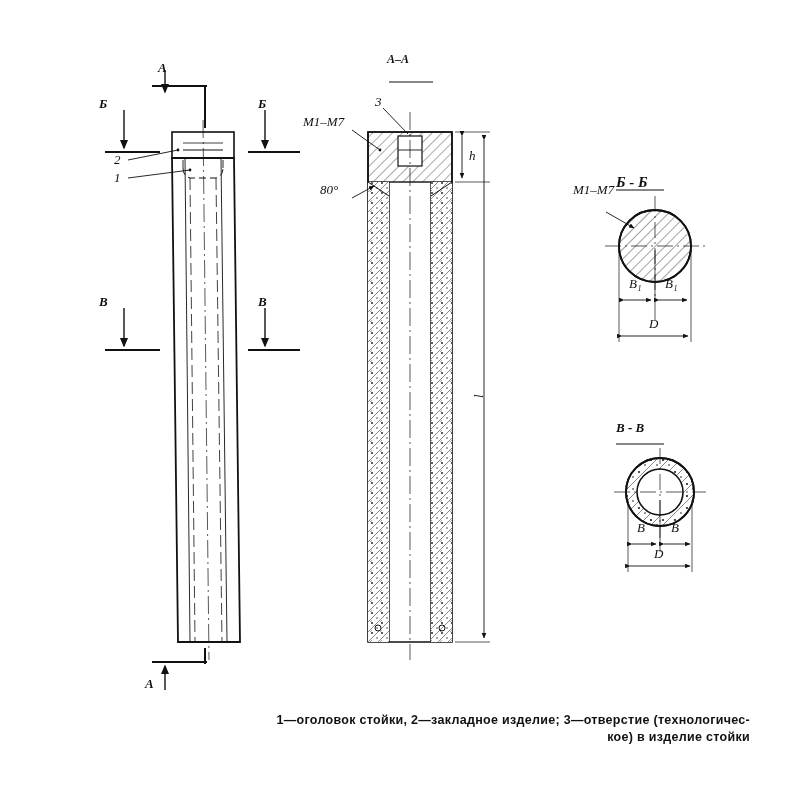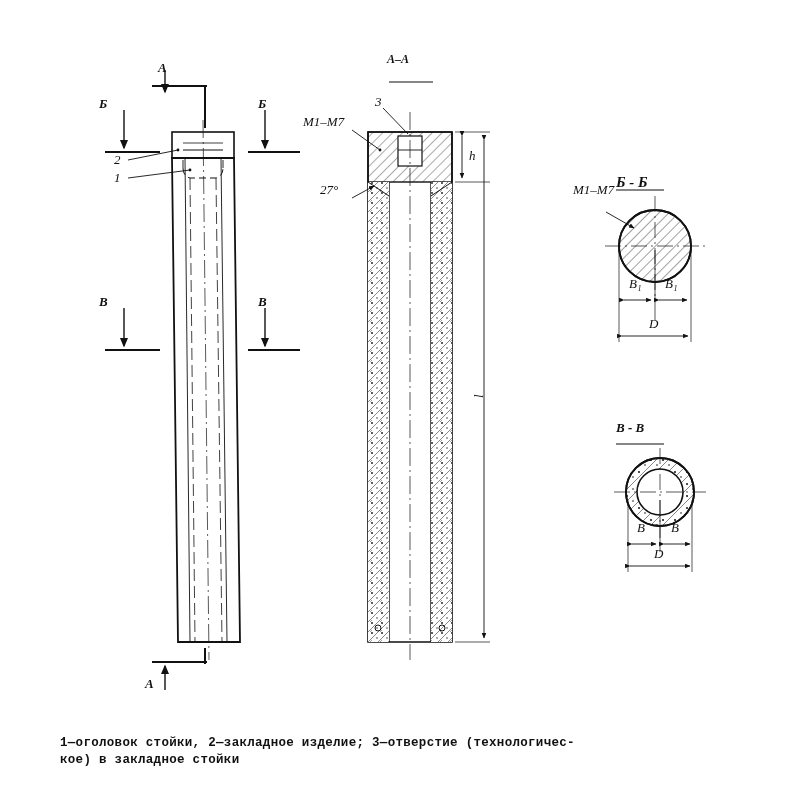--- a/index.html
+++ b/index.html
@@ -20,27 +20,26 @@
     font-size:13px;
     color:#111;
     white-space:nowrap;
   }
   .lbl.bold{font-weight:bold;}
   .caption{
     position:absolute;
     left:60px;
     top:712px;
     width:690px;
-    font-family:Liberation Mono, monospace;
+    font-family:Liberation Sans, sans-serif;
     font-weight:bold;
     font-size:12.5px;
     line-height:17px;
-    text-align:left;
+    text-align:right;
     letter-spacing:0.3px;
-    margin-top:23px;
   }
   .rot{transform-origin:left top;}
 </style>
 </head>
 <body>
 
 <div id="sheet">
 
 <svg width="800" height="800" viewBox="0 0 800 800">
   <defs>
@@ -196,33 +195,33 @@
 <div class="lbl bold" style="left:258px;top:96px;">Б</div>
 <div class="lbl bold" style="left:99px;top:294px;">В</div>
 <div class="lbl bold" style="left:258px;top:294px;">В</div>
 
 <div class="lbl" style="left:114px;top:152px;">2</div>
 <div class="lbl" style="left:114px;top:170px;">1</div>
 
 <div class="lbl bold" style="left:387px;top:52px;font-size:12px;">А–А</div>
 <div class="lbl" style="left:375px;top:94px;">3</div>
 <div class="lbl" style="left:303px;top:114px;">М1–М7</div>
-<div class="lbl" style="left:320px;top:182px;">27°</div>
+<div class="lbl" style="left:320px;top:182px;">80°</div>
 <div class="lbl" style="left:469px;top:148px;">h</div>
 <div class="lbl rot" style="left:471px;top:398px;transform:rotate(-90deg);">l</div>
 
 <div class="lbl bold" style="left:616px;top:174px;font-size:15px;">Б - Б</div>
 <div class="lbl" style="left:573px;top:182px;">М1–М7</div>
 <div class="lbl" style="left:629px;top:276px;">B₁</div>
 <div class="lbl" style="left:665px;top:276px;">B₁</div>
 <div class="lbl" style="left:649px;top:316px;">D</div>
 
 <div class="lbl bold" style="left:616px;top:420px;font-size:13px;">В - В</div>
 <div class="lbl" style="left:637px;top:520px;">B</div>
 <div class="lbl" style="left:671px;top:520px;">B</div>
 <div class="lbl" style="left:654px;top:546px;">D</div>
 
 <div class="caption">
   <div>1—оголовок стойки, 2—закладное изделие; 3—отверстие (технологичес-</div>
-  <div>кое) в закладное стойки</div>
+  <div>кое) в изделие стойки</div>
 </div>
 
 </div>
 
 </body></html>

